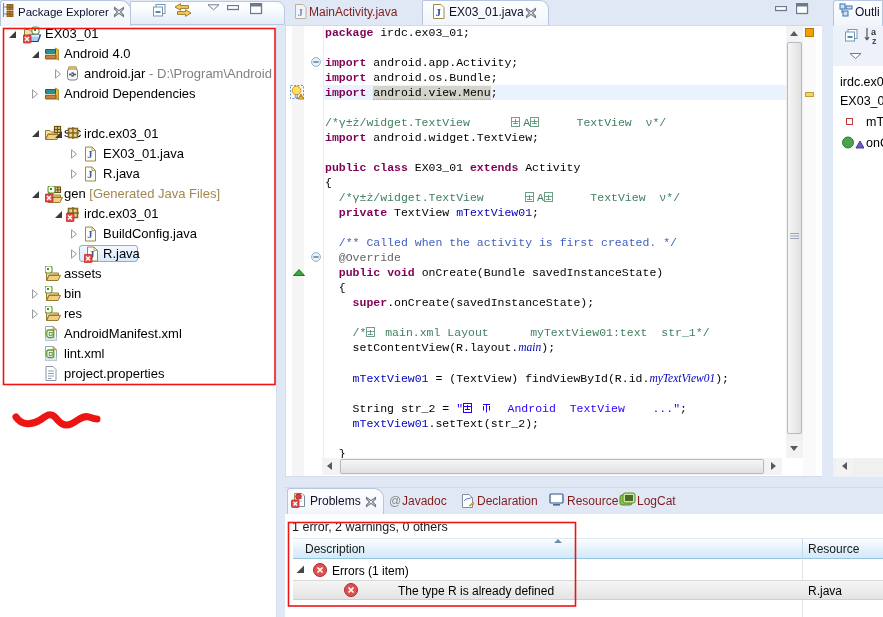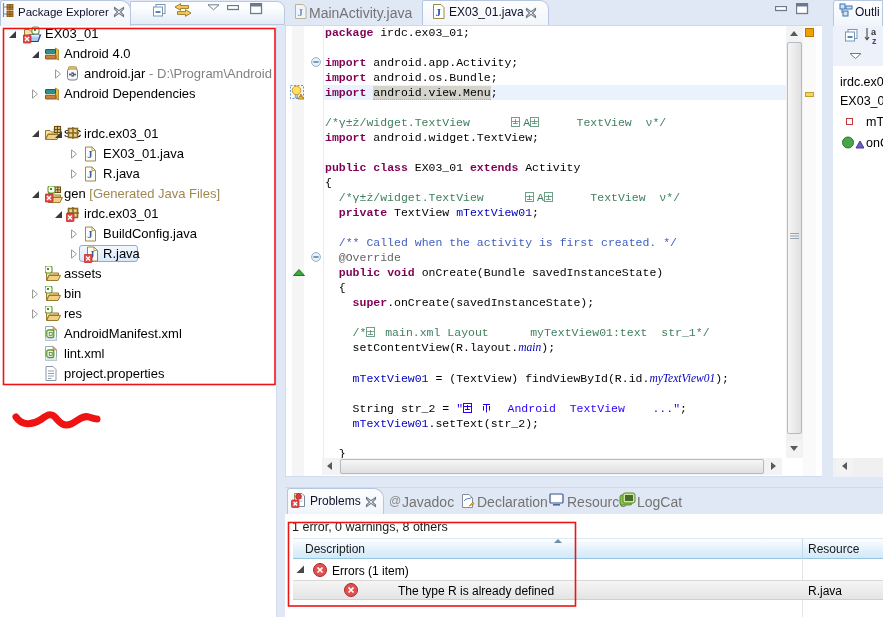--- a/index.html
+++ b/index.html
@@ -6,21 +6,21 @@
 html,body { width:883px; height:617px; overflow:hidden; }
 body { background:#e1e8f5; font-family:"Liberation Sans", sans-serif; position:relative; }
 .abs { position:absolute; }
 
 #leftpanel { left:0; top:26px; width:277px; height:591px; background:#fff; border-right:1px solid #d4dded; }
 #editorpanel { left:285px; top:26px; width:537px; height:451px; background:#fff; border-left:1px solid #d2dcec; border-right:1px solid #d2dcec; border-bottom:1px solid #d2dcec; }
 #outlinepanel { left:833px; top:26px; width:50px; height:451px; background:#edf2fa; }
 #bottompanel { left:285px; top:514px; width:598px; height:103px; background:#fff; }
 
 .tabtext { font-size:12px; color:#10102a; }
-.tabgrey { font-size:14px; color:#737373; }
+.tabgrey { font-size:12px; color:#7f1d1d; }
 .tab-active { position:absolute; background:linear-gradient(#fdfdfe,#f1f5fb); border:1px solid #b6c6e0; border-bottom:none; border-radius:3px 10px 0 0; }
 
 .trow { position:absolute; height:20px; font-size:13px; color:#000; white-space:nowrap; }
 .tlabel { position:absolute; top:2px; }
 .grey { color:#808080; }
 .gold { color:#a08850; }
 
 #code { left:325px; top:24.5px; font-family:"Liberation Mono", monospace; font-size:11.5px; line-height:15.05px; white-space:pre; color:#000; }
 .k { color:#7f0055; font-weight:bold; }
 .c { color:#3f7f5f; }
@@ -525,21 +525,21 @@
   </svg>
   <span class="abs tabgrey" style="left:282px;top:7px;">Resource</span>
   <svg class="abs" style="left:334px;top:5px" width="17" height="16">
     <rect x="1" y="3" width="12" height="10" rx="2" fill="#8ac249" stroke="#5a8a2a"></rect>
     <rect x="4" y="1" width="12" height="10" rx="2" fill="#c9e9a0" stroke="#5a8a2a"></rect>
     <rect x="6" y="3" width="8" height="6" fill="#4a6a2a"></rect>
   </svg>
   <span class="abs tabgrey" style="left:352px;top:7px;">LogCat</span>
 </div>
 
-<span class="abs" style="left:292px;top:520px;font-size:12.5px;color:#1a1a1a;">1 error, 0 warnings, 8 others</span>
+<span class="abs" style="left:292px;top:520px;font-size:12.5px;color:#1a1a1a;">1 error, 2 warnings, 0 others</span>
 
 <div class="abs" style="left:293px;top:538px;width:590px;height:21px;background:linear-gradient(#fdfeff,#e0f0fb 60%,#d3e9f8);border-bottom:1px solid #98c5de;border-top:1px solid #dde8f2;">
   <span class="abs" style="left:12px;top:3px;font-size:12px;color:#1a1a1a;">Description</span>
   <div class="arr" style="left:261px;top:0px;border-left:4.5px solid transparent;border-right:4.5px solid transparent;border-bottom:4.5px solid #6d8fa8;"></div>
   <div class="abs" style="left:509px;top:0;width:1px;height:21px;background:#c2dcee;"></div>
   <span class="abs" style="left:515px;top:3px;font-size:12px;color:#1a1a1a;">Resource</span>
 </div>
 <div class="abs" style="left:802px;top:559px;width:1px;height:58px;background:#e4e4e4;"></div>
 
 <svg class="abs" style="left:296px;top:565px" width="9" height="9">

